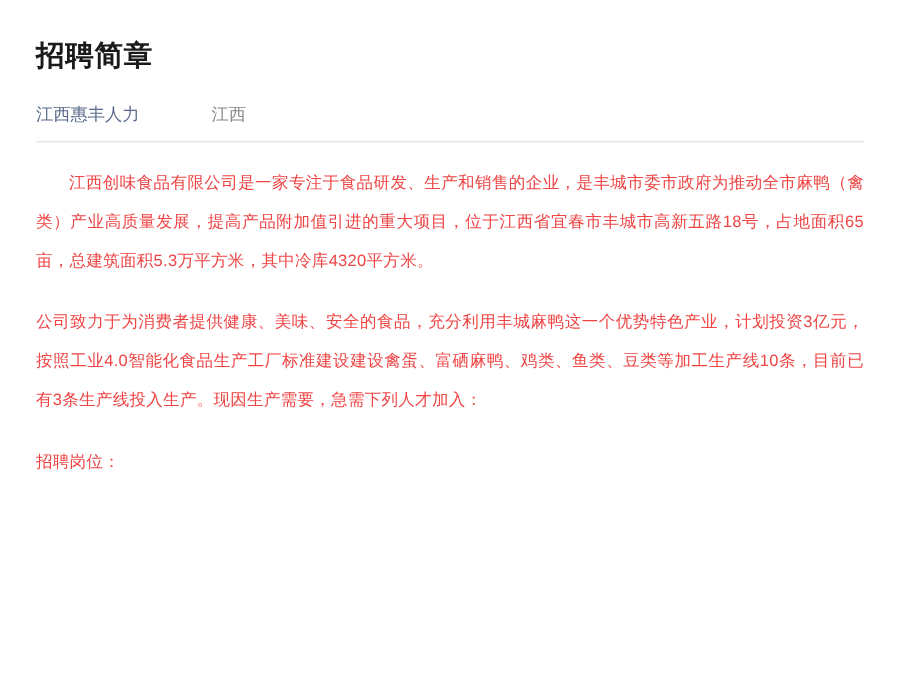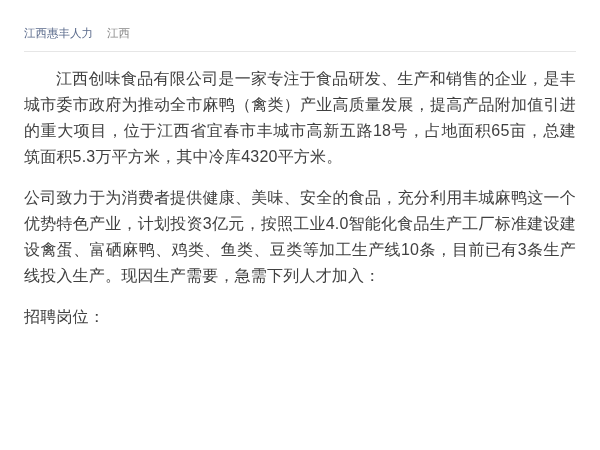--- a/index.html
+++ b/index.html
@@ -28,57 +28,59 @@
     margin: 0 0 18px 0;
     line-height: 1.3;
   }
   .meta-row {
     display: flex;
     align-items: flex-end;
     font-size: 11.5px;
     color: #8a8a8a;
     margin-bottom: 4px;
     white-space: nowrap;
+    gap: 34px;
   }
   .meta-source {
     color: #5b6b8c;
     margin-right: 14px;
   }
   .meta-date {
     color: #8a8a8a;
     margin-right: 14px;
   }
   .meta-region {
     color: #8a8a8a;
   }
   .divider {
     height: 1px;
     background: #e6e6e6;
     margin: 10px 0 14px 0;
   }
   .body-text p {
     margin: 0 0 15px 0;
-    font-size: 16px;
+    font-size: 11px;
     line-height: 26px;
-    color: #404040;
+    color: #ef4444;
     text-align: justify;
     letter-spacing: 0.2px;
   }
   .body-text p.indent {
     text-indent: 2em;
   }
   .body-text p.last {
     margin-bottom: 4px;
   }
 </style>
 </head>
 <body>
 
 <div class="page">
 
+  <h1 class="article-title">招聘简章</h1>
 
   <div class="meta-row">
     <span class="meta-source">江西惠丰人力</span>
     <span class="meta-region">江西</span>
   </div>
 
   <div class="divider"></div>
 
   <div class="body-text">
     <p class="indent">江西创味食品有限公司是一家专注于食品研发、生产和销售的企业，是丰城市委市政府为推动全市麻鸭（禽类）产业高质量发展，提高产品附加值引进的重大项目，位于江西省宜春市丰城市高新五路18号，占地面积65亩，总建筑面积5.3万平方米，其中冷库4320平方米。</p>

